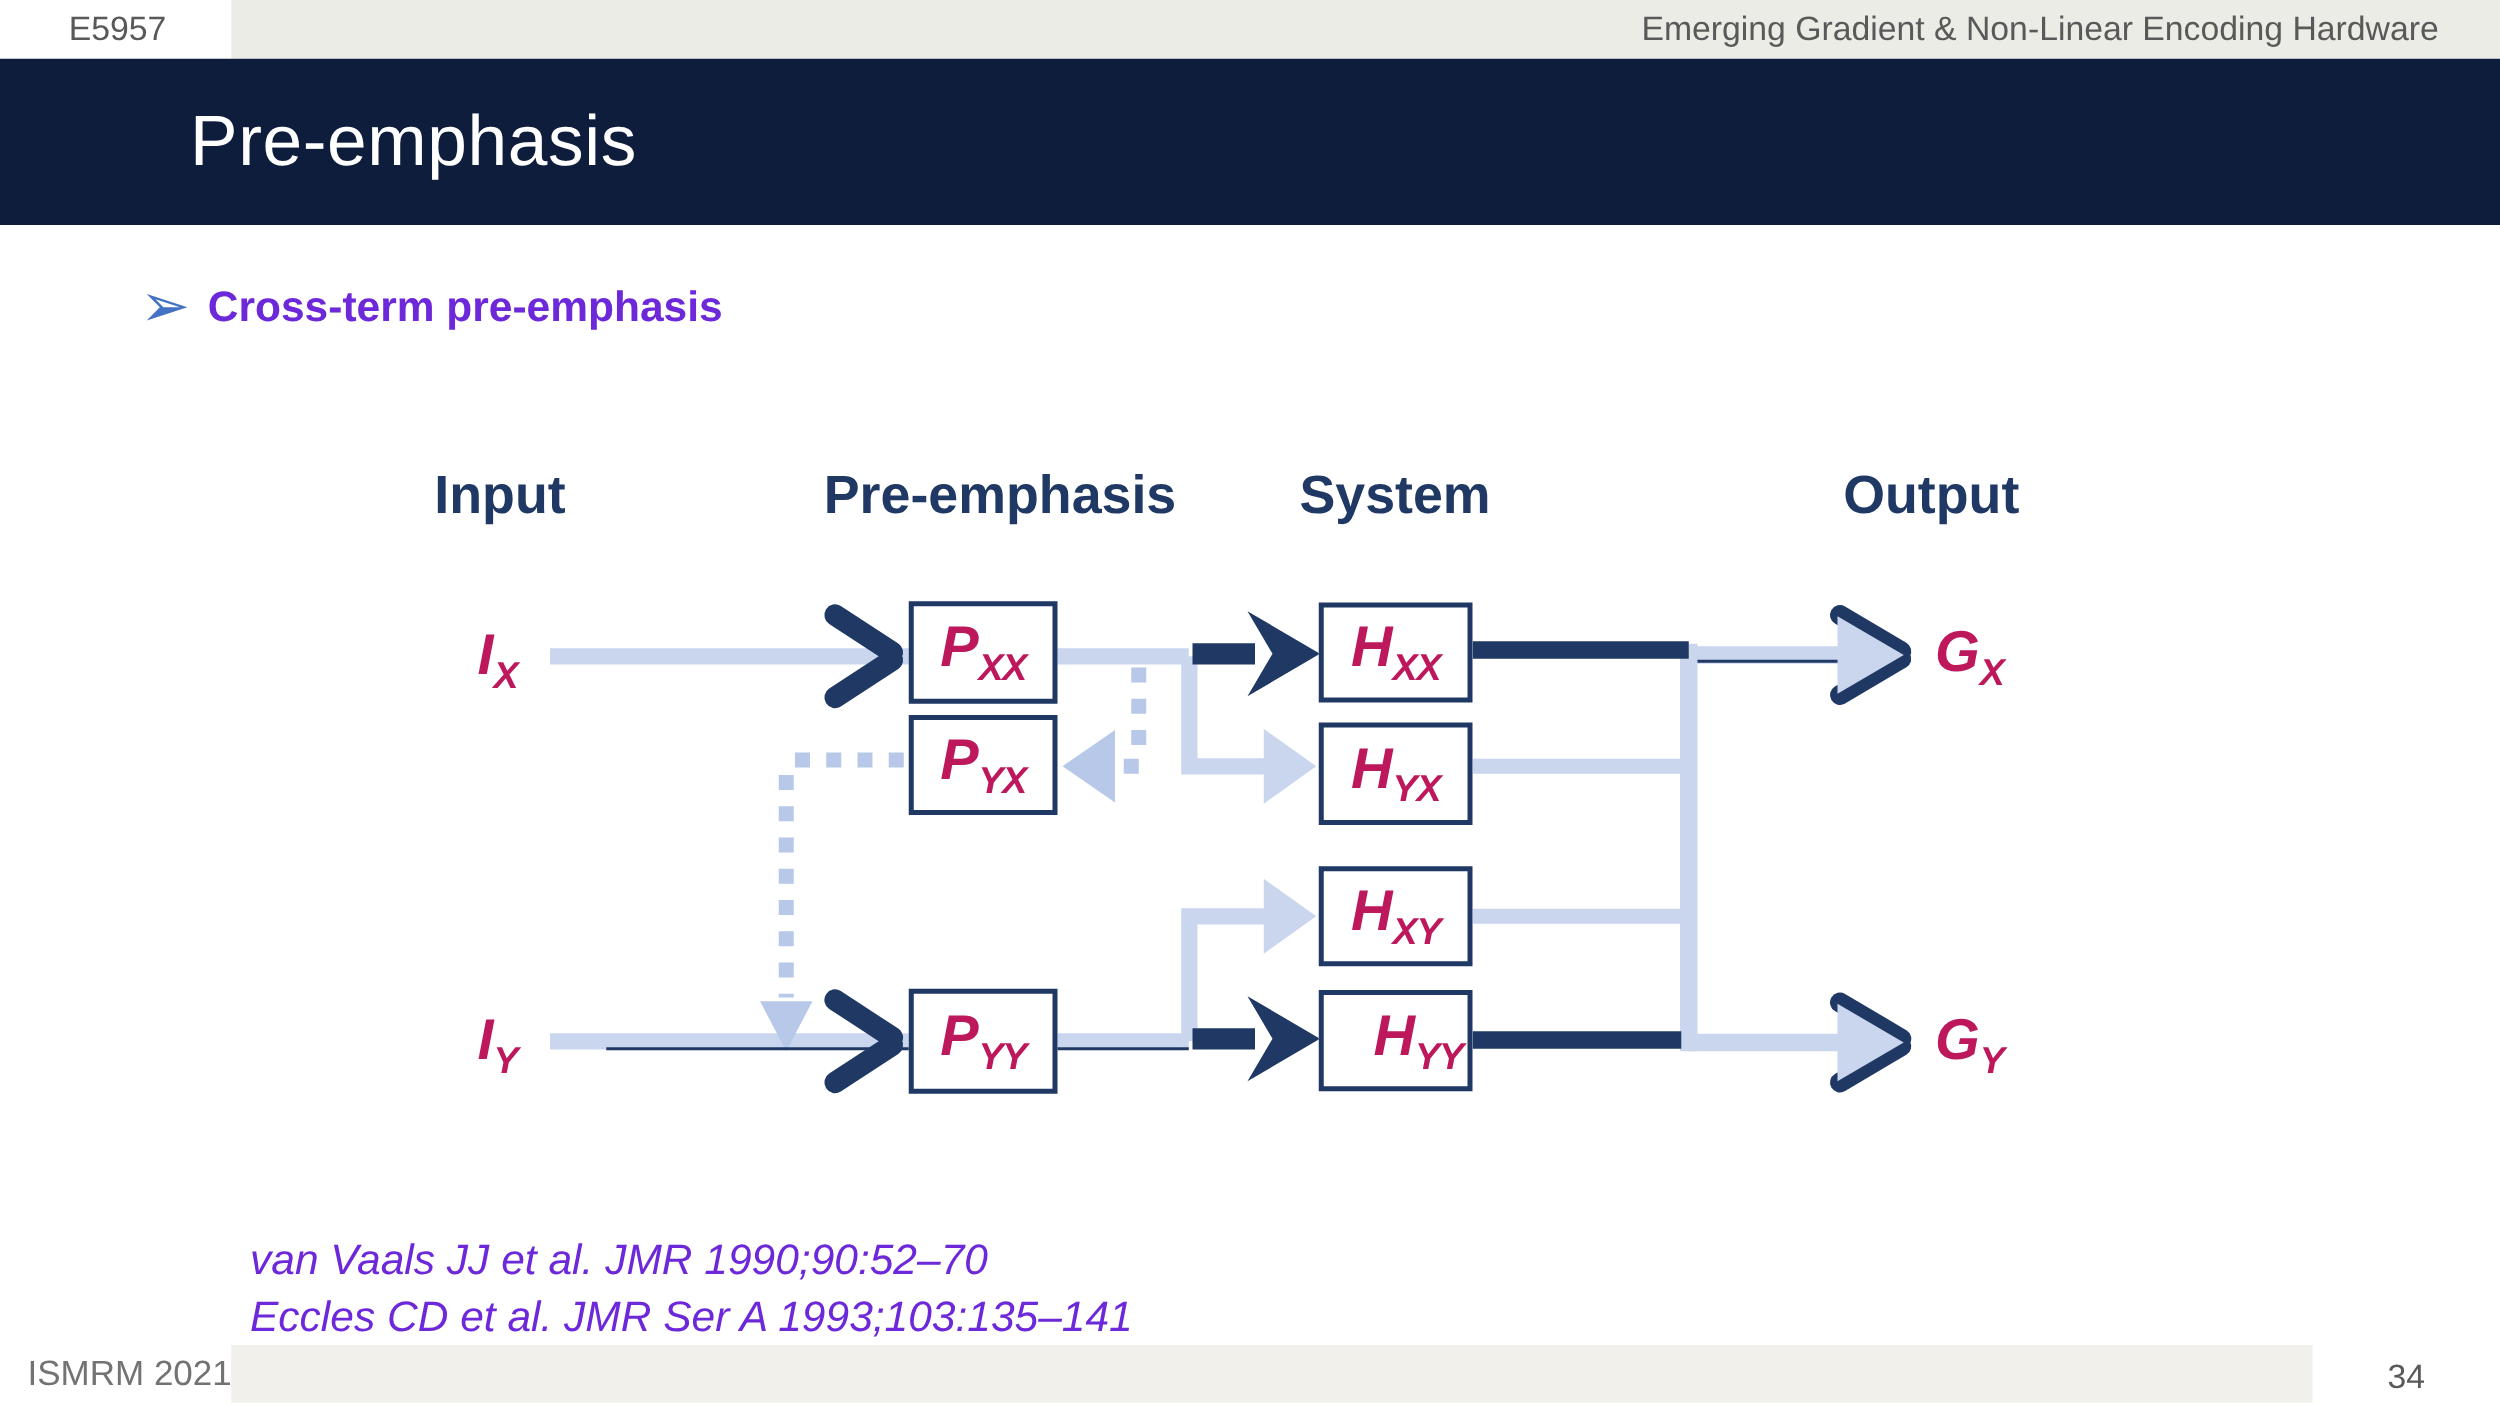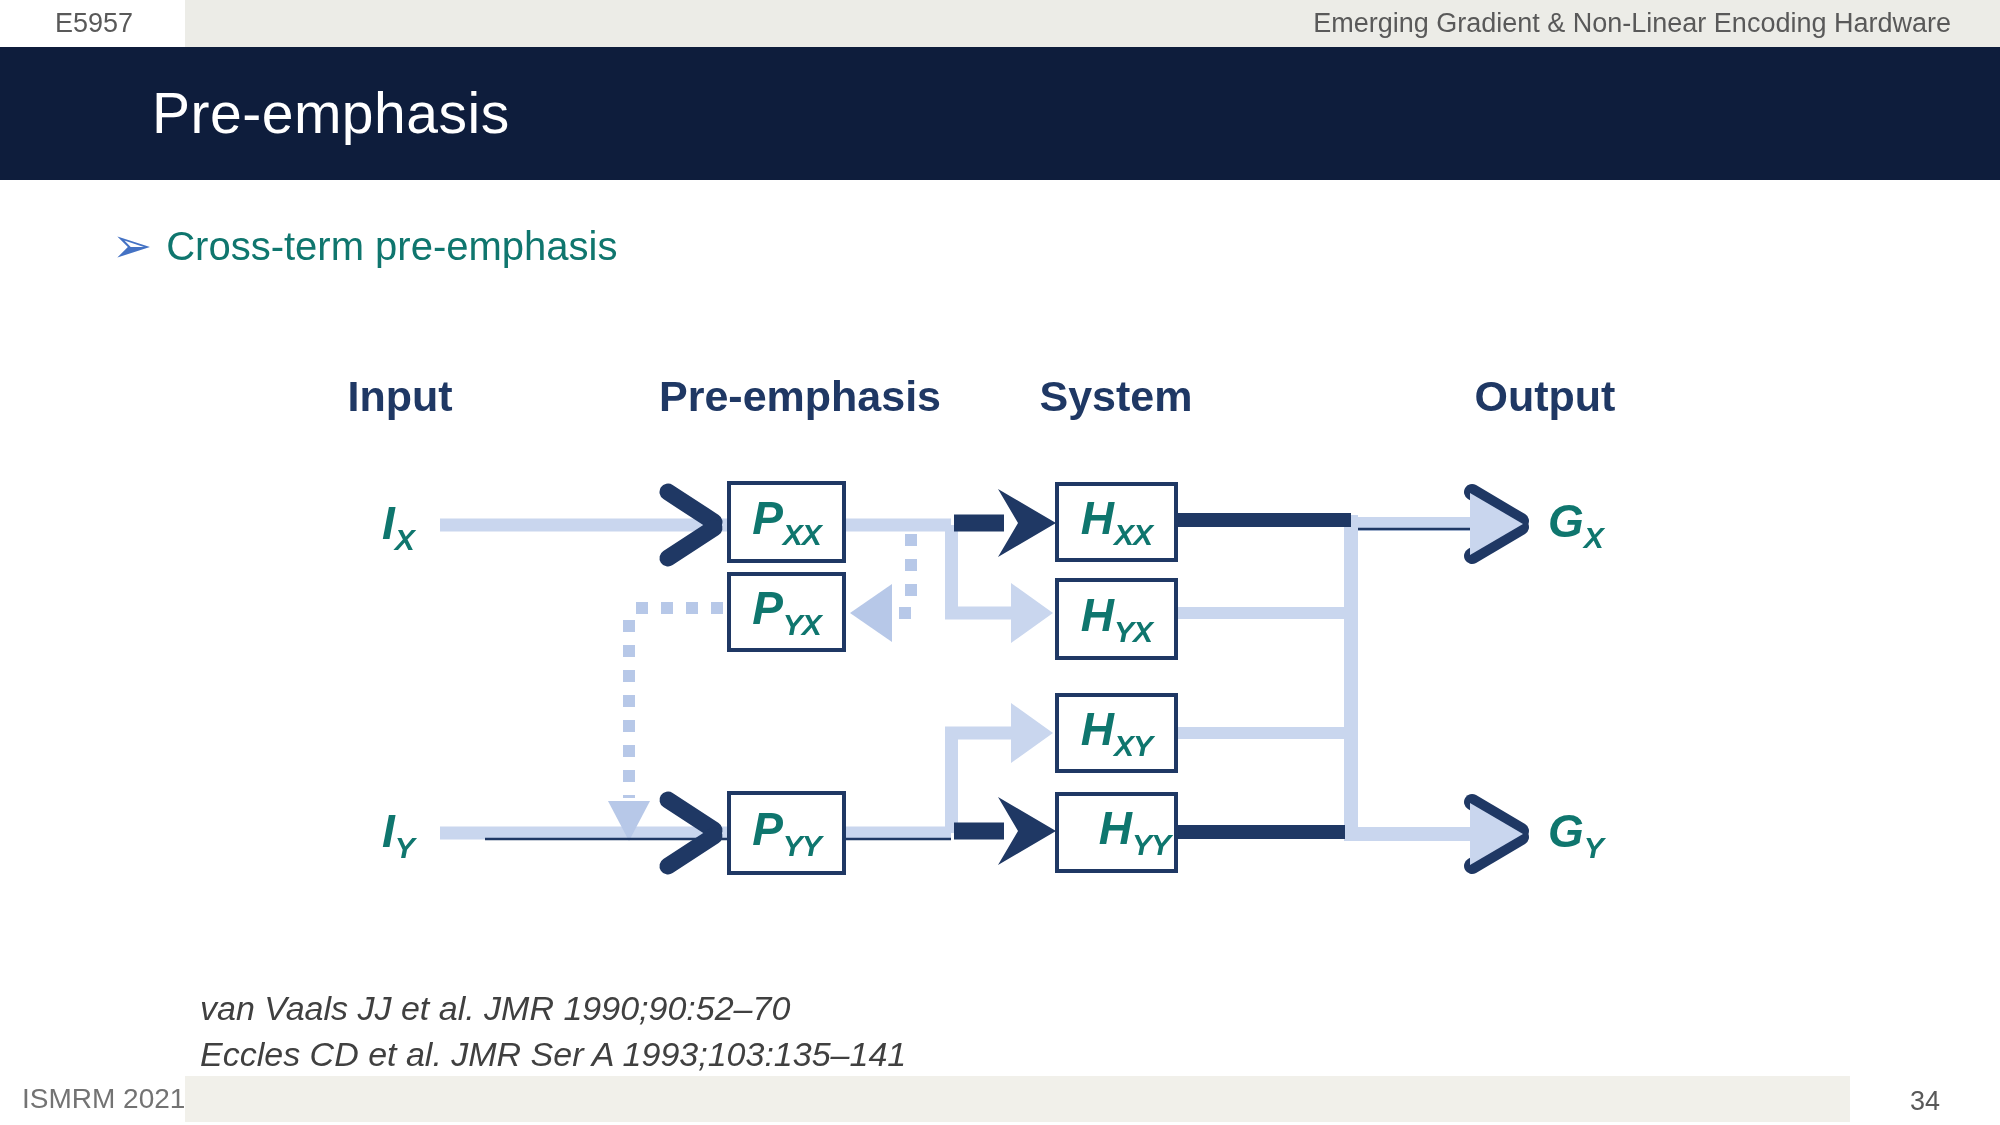--- a/index.html
+++ b/index.html
@@ -15,36 +15,36 @@
   .t-course{right:49px;}
 
   
   .titleband{position:absolute;left:0;top:47px;width:2000px;height:133px;background:#0E1D3C;}
   .titleband h1{position:absolute;left:152px;top:0;margin:0;height:133px;line-height:133px;
                 font-size:57px;font-weight:400;color:#ffffff;letter-spacing:0.5px;}
 
   
   .bullet-row{position:absolute;left:112px;top:222px;display:flex;align-items:center;}
   .bullet-marker{font-size:48px;color:#4472C4;margin-right:14px;line-height:1;}
-  .bullet-text{font-size:40px;color:#0f766e;}
+  .bullet-text{font-size:34px;color:#6d28d9;font-weight:bold;}
 
   
   .diagram{position:absolute;left:0;top:0;width:2000px;height:1125px;}
   .diagram svg{position:absolute;left:0;top:0;z-index:1;}
   .col-header{position:absolute;top:372px;transform:translateX(-50%);z-index:2;
               font-size:43px;font-weight:bold;color:#1F3864;white-space:nowrap;}
   .box{position:absolute;box-sizing:border-box;background:#ffffff;border:4px solid #1F3864;z-index:2;
        display:flex;align-items:center;justify-content:center;}
-  .box-label,.io-label{font-style:italic;font-weight:bold;color:#0f766e;font-size:46px;line-height:1;white-space:nowrap;}
+  .box-label,.io-label{font-style:italic;font-weight:bold;color:#be185d;font-size:46px;line-height:1;white-space:nowrap;}
   .sub{font-size:30px;vertical-align:-11px;letter-spacing:-1px;}
   .io-label{position:absolute;z-index:2;}
 
   
   .references{position:absolute;left:200px;top:985px;z-index:2;font-style:italic;
-              font-size:34px;color:#404040;line-height:46px;}
+              font-size:34px;color:#6d28d9;line-height:46px;}
 
   
   .footer-bar{position:absolute;left:185px;top:1076px;width:1665px;height:46px;background:#F1F0EA;}
   .footer-conf{position:absolute;left:22px;top:1083px;font-size:28px;color:#737373;}
   .footer-page{position:absolute;left:1910px;top:1086px;font-size:27px;color:#595959;}
 </style>
 </head>
 <body>
 
 <div class="slide">

